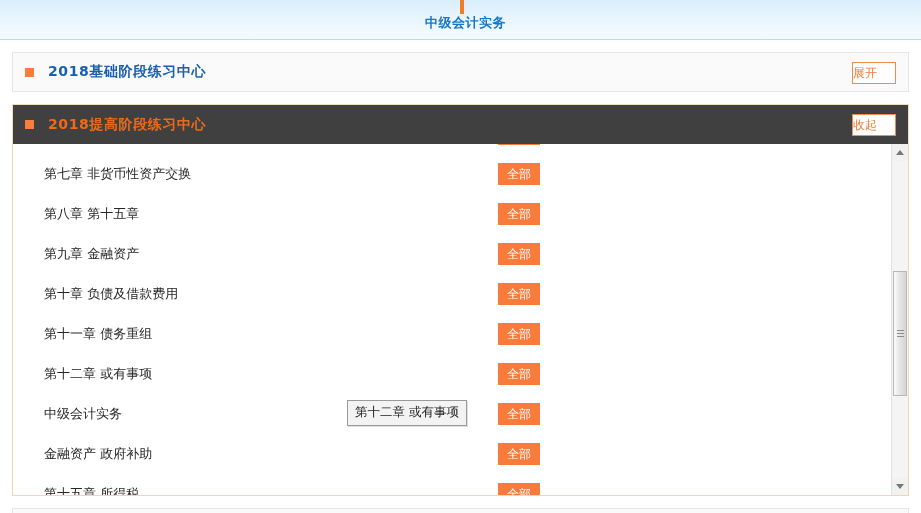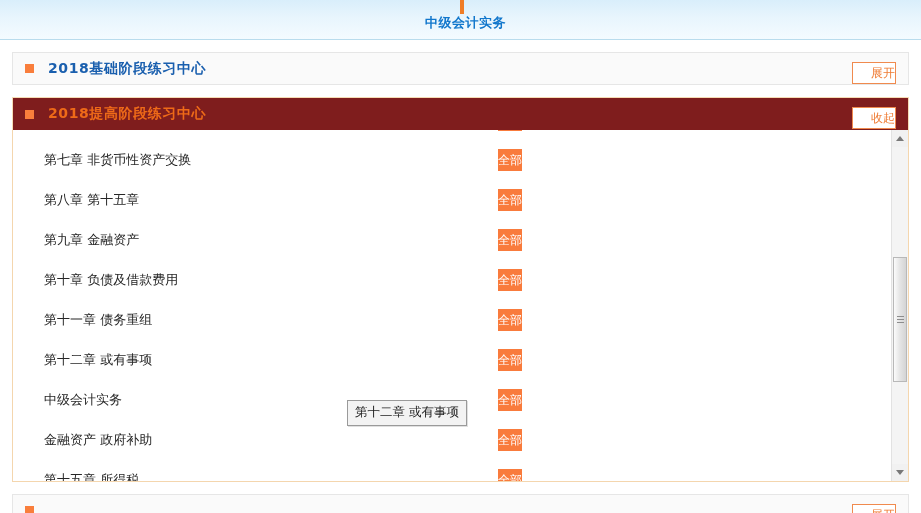--- a/index.html
+++ b/index.html
@@ -49,21 +49,21 @@
     width: 921px;
   }
 
   
   .panel {
     margin-top: 12px;
     position: relative;
   }
 
   .panel-head {
-    height: 33px;
+    height: 40px;
     box-sizing: border-box;
     display: flex;
     align-items: center;
     position: relative;
   }
   .panel-head .bullet {
     width: 9px;
     height: 9px;
     flex: 0 0 auto;
     margin-left: 12px;
@@ -74,41 +74,41 @@
     font-weight: bold;
     letter-spacing: 0.6px;
   }
   .panel-head .toggle-btn {
     position: absolute;
     right: 12px;
     top: 9px;
     width: 44px;
     height: 22px;
     line-height: 20px;
-    text-align: right;
+    text-align: left;
     box-sizing: border-box;
     background: #ffffff;
     border: 1px solid #f08a4e;
     color: #ef7b33;
     font-size: 12px;
     cursor: pointer;
     user-select: none;
   }
 
   
   .panel.collapsed .panel-head {
     background: #fafafa;
     border: 1px solid #e6e6e6;
   }
   .panel.collapsed .bullet { background: #f97e3c; }
   .panel.collapsed .ptitle { color: #1a5fae; }
 
   
   .panel.expanded .panel-head {
-    background: #7f1d1d;
+    background: #404040;
     border: 1px solid #f6dcb4;
     border-bottom: none;
   }
   .panel.expanded .bullet { background: #f97e3c; }
   .panel.expanded .ptitle { color: #ee6a18; }
 
   
   .panel-body {
     position: relative;
     height: 352px;
@@ -141,21 +141,21 @@
   .chapter-row .cname {
     margin-left: 31px;
     font-size: 13px;
     color: #262626;
     white-space: nowrap;
   }
   .chapter-row .all-btn {
     position: absolute;
     left: 485px;
     top: 9px;
-    width: 24px;
+    width: 42px;
     height: 22px;
     line-height: 22px;
     text-align: center;
     background: #f97b3c;
     color: #ffffff;
     font-size: 12px;
     cursor: pointer;
     user-select: none;
   }
 

